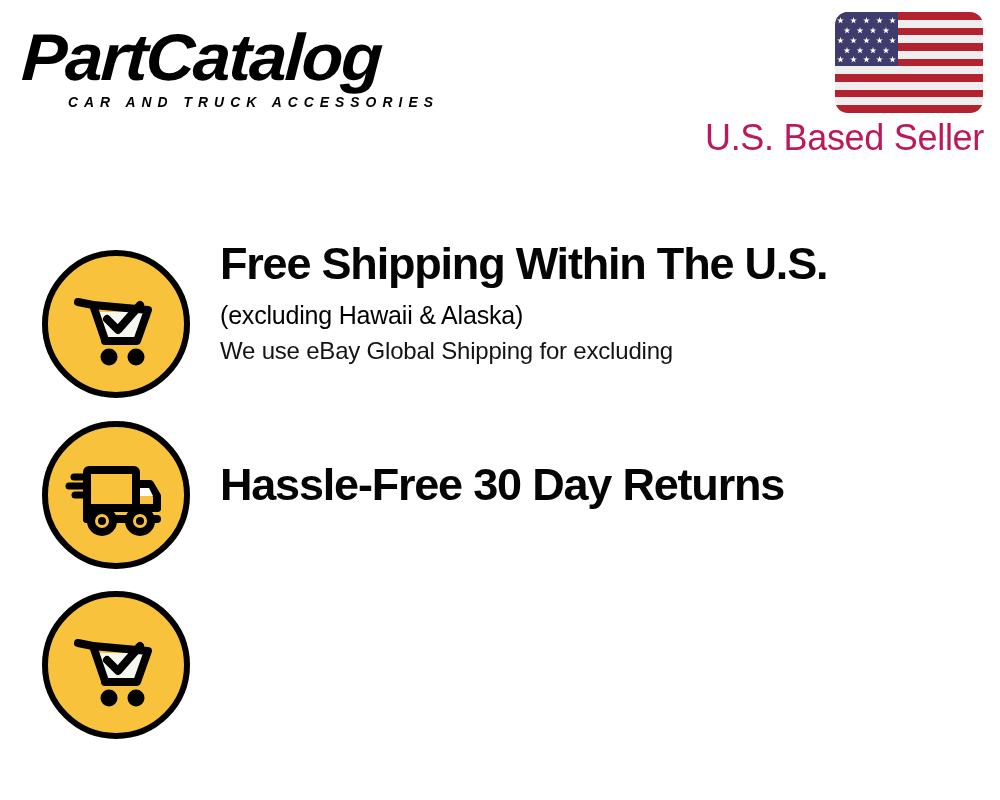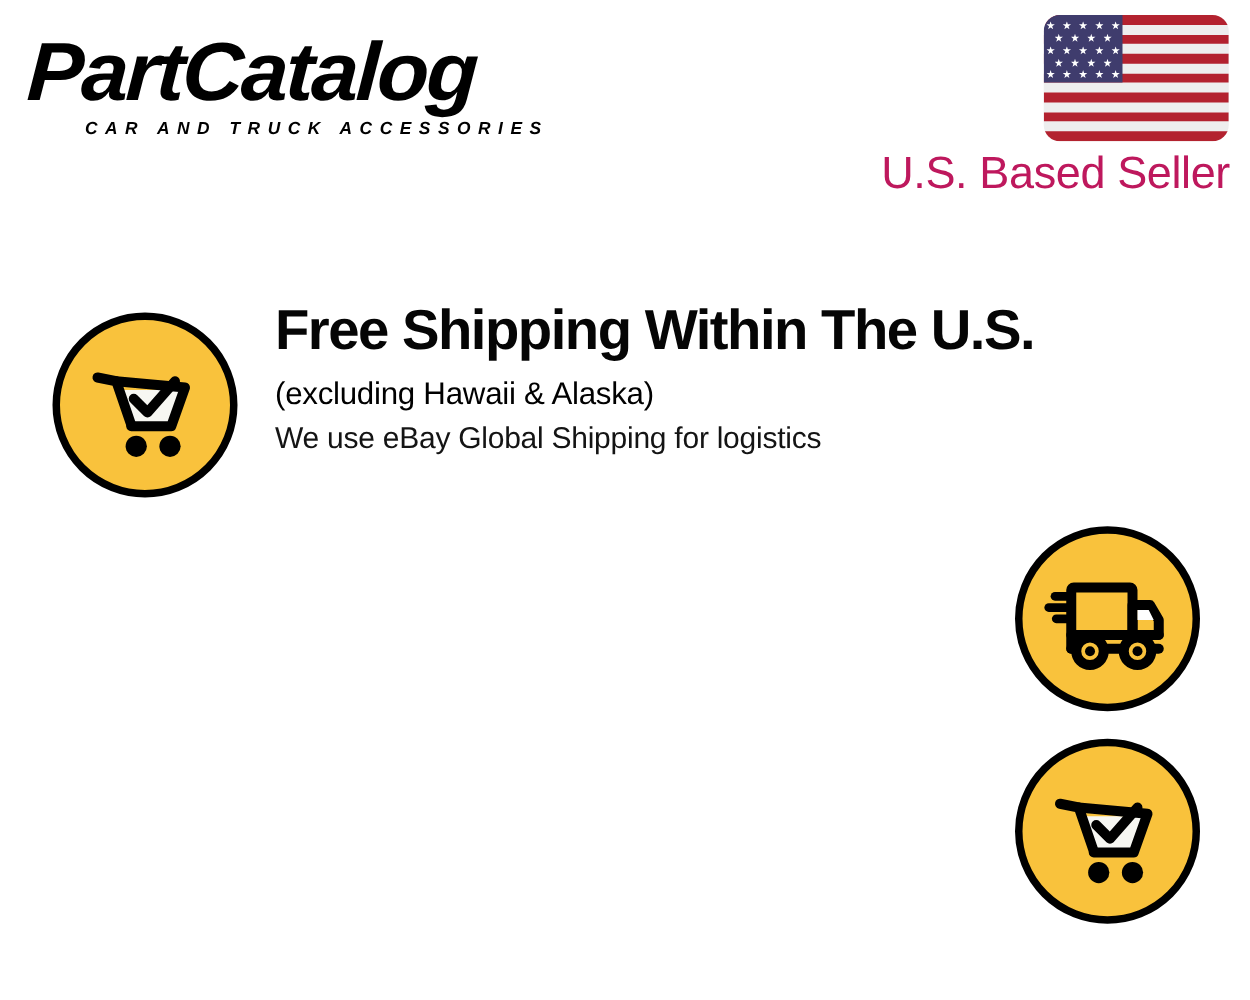--- a/index.html
+++ b/index.html
@@ -133,21 +133,20 @@
     top: 238px;
     left: 0;
     width: 1000px;
   }
 
   .feature-row {
     position: relative;
     display: flex;
     align-items: flex-start;
     width: 960px;
-    justify-content: flex-end;
   }
   .feature-row.row-1 { height: 176px; }
   .feature-row.row-2 { height: 170px; }
   .feature-row.row-3 { height: 170px; }
 
   .badge {
     position: relative;
     flex: 0 0 auto;
     width: 148px;
     height: 148px;
@@ -294,21 +293,21 @@
 
           <path d="M43 47 L54 58 L76 33" stroke="#000" stroke-width="8" stroke-linecap="round" stroke-linejoin="round" fill="none"></path>
 
           <circle cx="45" cy="85" r="8.5" fill="#000"></circle>
           <circle cx="72" cy="85" r="8.5" fill="#000"></circle>
         </svg>
       </div>
       <div class="feature-text">
         <div class="feature-title">Free Shipping Within The U.S.</div>
         <div class="feature-note">(excluding Hawaii &amp; Alaska)</div>
-        <div class="feature-sub-note">We use eBay Global Shipping for logistics</div>
+        <div class="feature-sub-note">We use eBay Global Shipping for excluding</div>
       </div>
     </div>
 
     <div class="feature-row row-2">
       <div class="badge">
         <svg width="104" height="104" viewBox="0 0 104 104" aria-hidden="true">
 
           <rect x="23" y="27" width="49" height="38" rx="2" stroke="#000" stroke-width="8" fill="none"></rect>
 
           <path d="M72 41 L86 41 L93 53 L93 65 L72 65 Z" stroke="#000" stroke-width="8" stroke-linejoin="round" fill="none"></path>
@@ -321,20 +320,23 @@
 
           <circle cx="38" cy="78" r="11" stroke="#000" stroke-width="8" fill="#f9c23c"></circle>
           <circle cx="38" cy="78" r="4" fill="#000"></circle>
           <circle cx="76" cy="78" r="11" stroke="#000" stroke-width="8" fill="#f9c23c"></circle>
           <circle cx="76" cy="78" r="4" fill="#000"></circle>
 
           <path d="M10 34 L23 34" stroke="#000" stroke-width="7" stroke-linecap="round"></path>
           <path d="M5 43 L23 43" stroke="#000" stroke-width="7" stroke-linecap="round"></path>
           <path d="M11 52 L23 52" stroke="#000" stroke-width="7" stroke-linecap="round"></path>
         </svg>
+      </div>
+      <div class="feature-text">
+        <div class="feature-title">Hassle-Free 30 Day Returns</div>
       </div>
     </div>
 
     <div class="feature-row row-3">
       <div class="badge">
         <svg width="104" height="104" viewBox="0 0 104 104" aria-hidden="true">
           <path d="M33 40 L80 40 L72 68 L41 68 Z" fill="#f7f7f2"></path>
           <path d="M14 30 L29 33 L41 68" stroke="#000" stroke-width="8" stroke-linecap="round" stroke-linejoin="round" fill="none"></path>
           <path d="M29 33 L84 38 L73 69 L41 69" stroke="#000" stroke-width="8" stroke-linecap="round" stroke-linejoin="round" fill="none"></path>
           <path d="M43 47 L54 58 L76 33" stroke="#000" stroke-width="8" stroke-linecap="round" stroke-linejoin="round" fill="none"></path>

